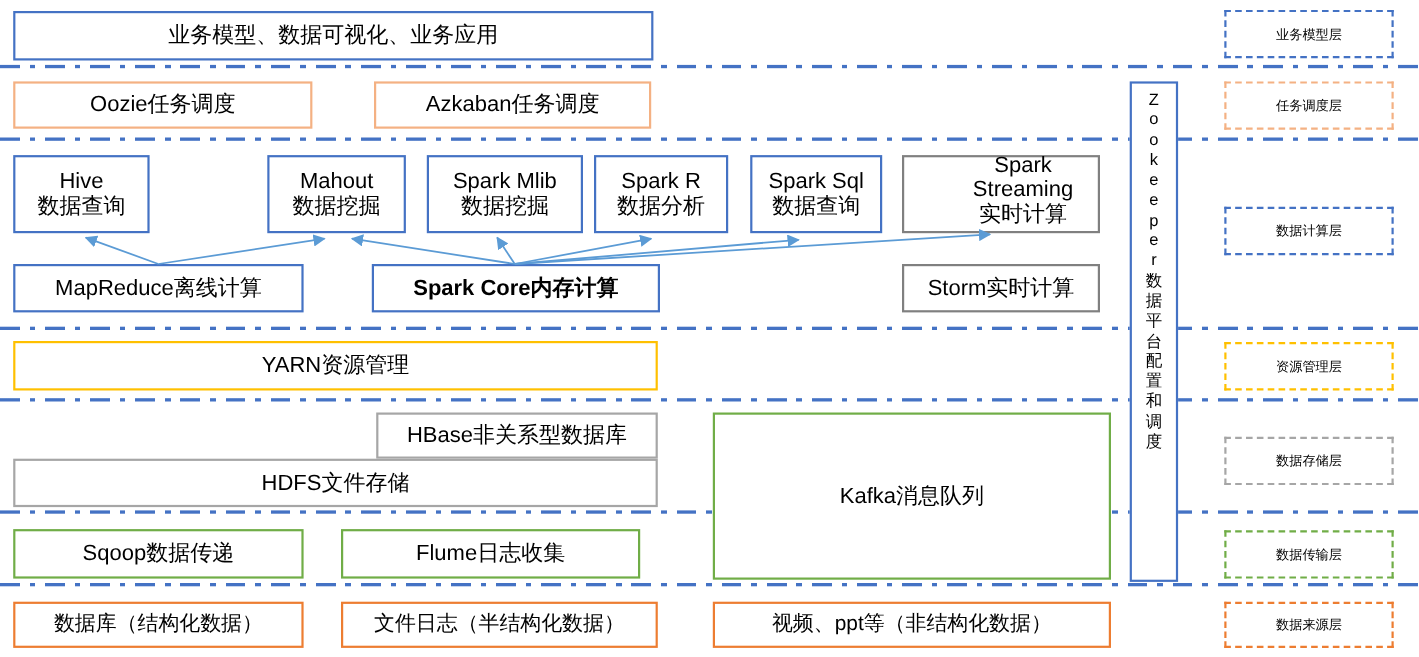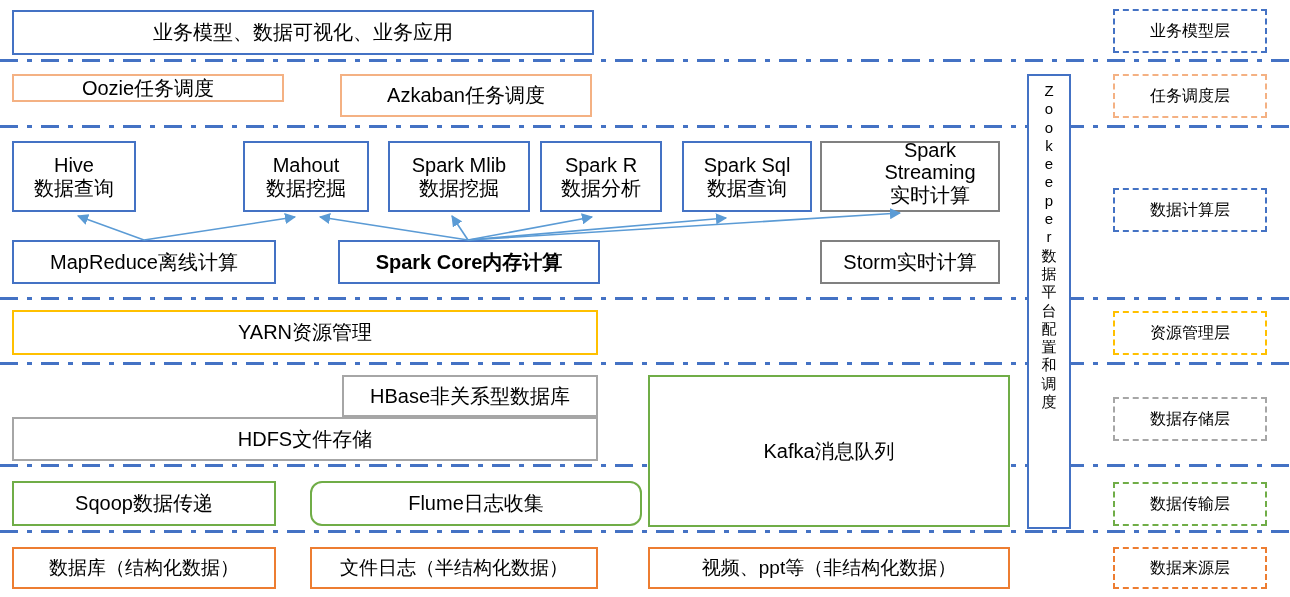--- a/index.html
+++ b/index.html
@@ -18,21 +18,21 @@
   .b-blue{border:2px solid #4472C4;}
   .b-orange{border:2px solid #F4B183;}
   .b-orange2{border:2px solid #ED7D31;}
   .b-gray{border:2px solid #A6A6A6;}
   .b-gray-d{border:2px solid #808080;}
   .b-yellow{border:2px solid #FFC000;}
   .b-green{border:2px solid #70AD47;}
 
   .lbl{position:absolute;box-sizing:border-box;background:transparent;
     display:flex;align-items:center;justify-content:center;text-align:center;
-    font-size:16px;color:#000;}
+    font-size:12px;color:#000;}
   .l-blue{border:2px dashed #4472C4;}
   .l-orange{border:2px dashed #F4B183;}
   .l-yellow{border:2px dashed #FFC000;}
   .l-gray{border:2px dashed #A6A6A6;}
   .l-green{border:2px dashed #70AD47;}
   .l-orange2{border:2px dashed #ED7D31;}
 
   #zk{position:absolute;left:1027px;top:74px;width:44px;height:455px;
     box-sizing:border-box;border:2px solid #4472C4;background:#fff;
     display:flex;flex-direction:column;align-items:center;justify-content:flex-start;
@@ -55,21 +55,21 @@
 
   <div class="divider" style="top:62px;"></div>
   <div class="divider" style="top:128px;"></div>
   <div class="divider" style="top:300px;"></div>
   <div class="divider" style="top:365px;"></div>
   <div class="divider" style="top:467px;"></div>
   <div class="divider" style="top:533px;"></div>
 
   <div class="box b-blue t20" style="left:12px;top:10px;width:582px;height:45px;">业务模型、数据可视化、业务应用</div>
 
-  <div class="box b-orange t20" style="left:12px;top:74px;width:272px;height:28px;">Oozie任务调度</div>
+  <div class="box b-orange t20" style="left:12px;top:74px;width:272px;height:43px;">Oozie任务调度</div>
   <div class="box b-orange t20" style="left:340px;top:74px;width:252px;height:43px;">Azkaban任务调度</div>
 
   <div class="box b-blue" style="left:12px;top:141px;width:124px;height:71px;flex-direction:column;">
     <span class="t20">Hive</span>
     <span class="t20">数据查询</span>
   </div>
 
   <div class="box b-blue" style="left:243px;top:141px;width:126px;height:71px;flex-direction:column;">
     <span class="t20">Mahout</span>
     <span class="t20">数据挖掘</span>
@@ -78,21 +78,21 @@
   <div class="box b-blue" style="left:388px;top:141px;width:142px;height:71px;flex-direction:column;">
     <span class="t20">Spark Mlib</span>
     <span class="t20">数据挖掘</span>
   </div>
 
   <div class="box b-blue" style="left:540px;top:141px;width:122px;height:71px;flex-direction:column;">
     <span class="t20">Spark R</span>
     <span class="t20">数据分析</span>
   </div>
 
-  <div class="box b-blue" style="left:682px;top:141px;width:130px;height:71px;flex-direction:column;">
+  <div class="box b-blue" style="left:682px;top:141px;width:120px;height:71px;flex-direction:column;">
     <span class="t20">Spark Sql</span>
     <span class="t20">数据查询</span>
   </div>
 
   <div class="box b-gray-d ovf" style="left:820px;top:141px;width:180px;height:71px;flex-direction:column;justify-content:flex-start;padding-top:0;padding-left:40px;">
     <span class="t20" style="margin-top:-4px;">Spark</span>
     <span class="t20">Streaming</span>
     <span class="t20">实时计算</span>
   </div>
 
@@ -100,21 +100,21 @@
   <div class="box b-blue t20" style="left:338px;top:240px;width:262px;height:44px;font-weight:bold;">Spark Core内存计算</div>
   <div class="box b-gray-d t20" style="left:820px;top:240px;width:180px;height:44px;">Storm实时计算</div>
 
   <div class="box b-yellow t20" style="left:12px;top:310px;width:586px;height:45px;">YARN资源管理</div>
 
   <div class="box b-gray t20" style="left:342px;top:375px;width:256px;height:42px;z-index:3;">HBase非关系型数据库</div>
   <div class="box b-gray t20" style="left:12px;top:417px;width:586px;height:44px;z-index:2;">HDFS文件存储</div>
   <div class="box b-green t20" style="left:648px;top:375px;width:362px;height:152px;z-index:5;">Kafka消息队列</div>
 
   <div class="box b-green t20" style="left:12px;top:481px;width:264px;height:45px;">Sqoop数据传递</div>
-  <div class="box b-green t20" style="left:310px;top:481px;width:332px;height:45px;border-radius:12px;">Flume日志收集</div>
+  <div class="box b-green t20" style="left:310px;top:481px;width:272px;height:45px;">Flume日志收集</div>
 
   <div class="box b-orange2 t19" style="left:12px;top:547px;width:264px;height:42px;">数据库（结构化数据）</div>
   <div class="box b-orange2 t19" style="left:310px;top:547px;width:288px;height:42px;">文件日志（半结构化数据）</div>
   <div class="box b-orange2 t19" style="left:648px;top:547px;width:362px;height:42px;">视频、ppt等（非结构化数据）</div>
 
   <div id="zk">
     <span>Z</span>
     <span>o</span>
     <span>o</span>
     <span>k</span>

